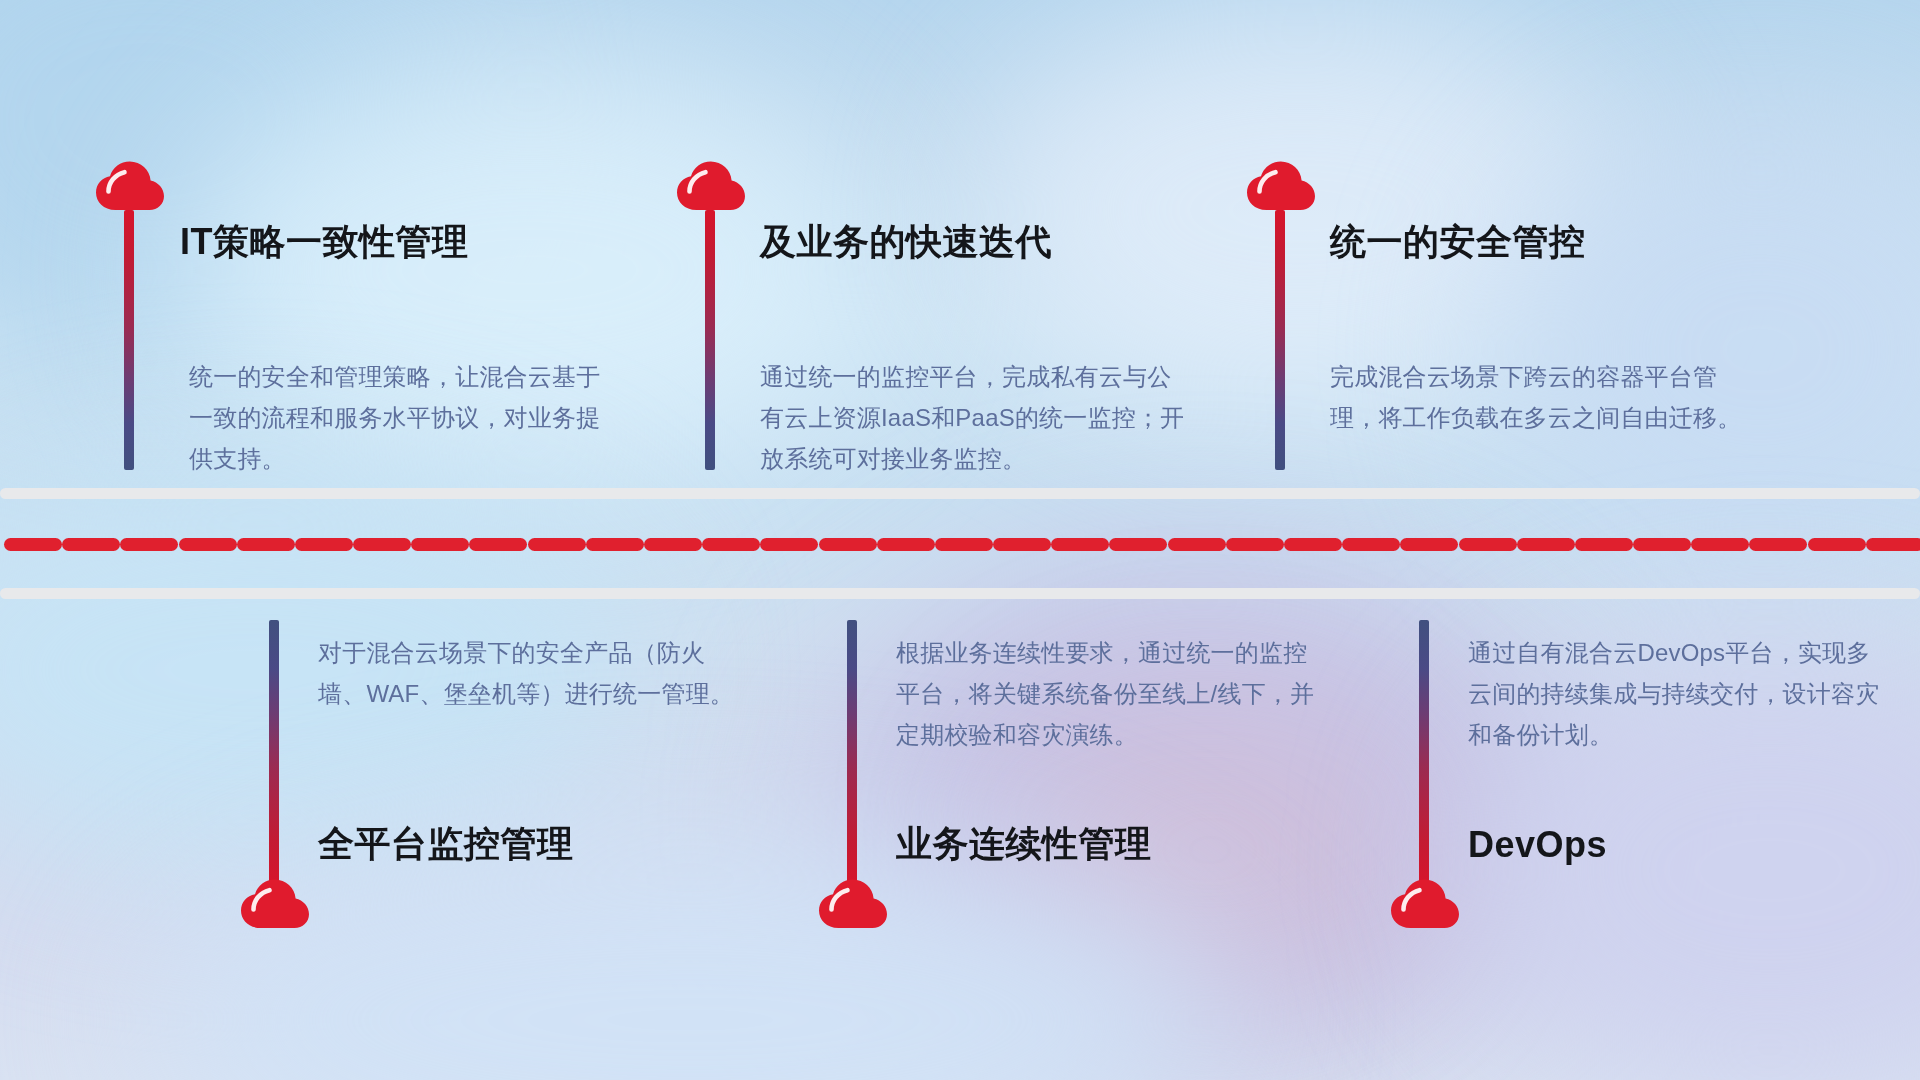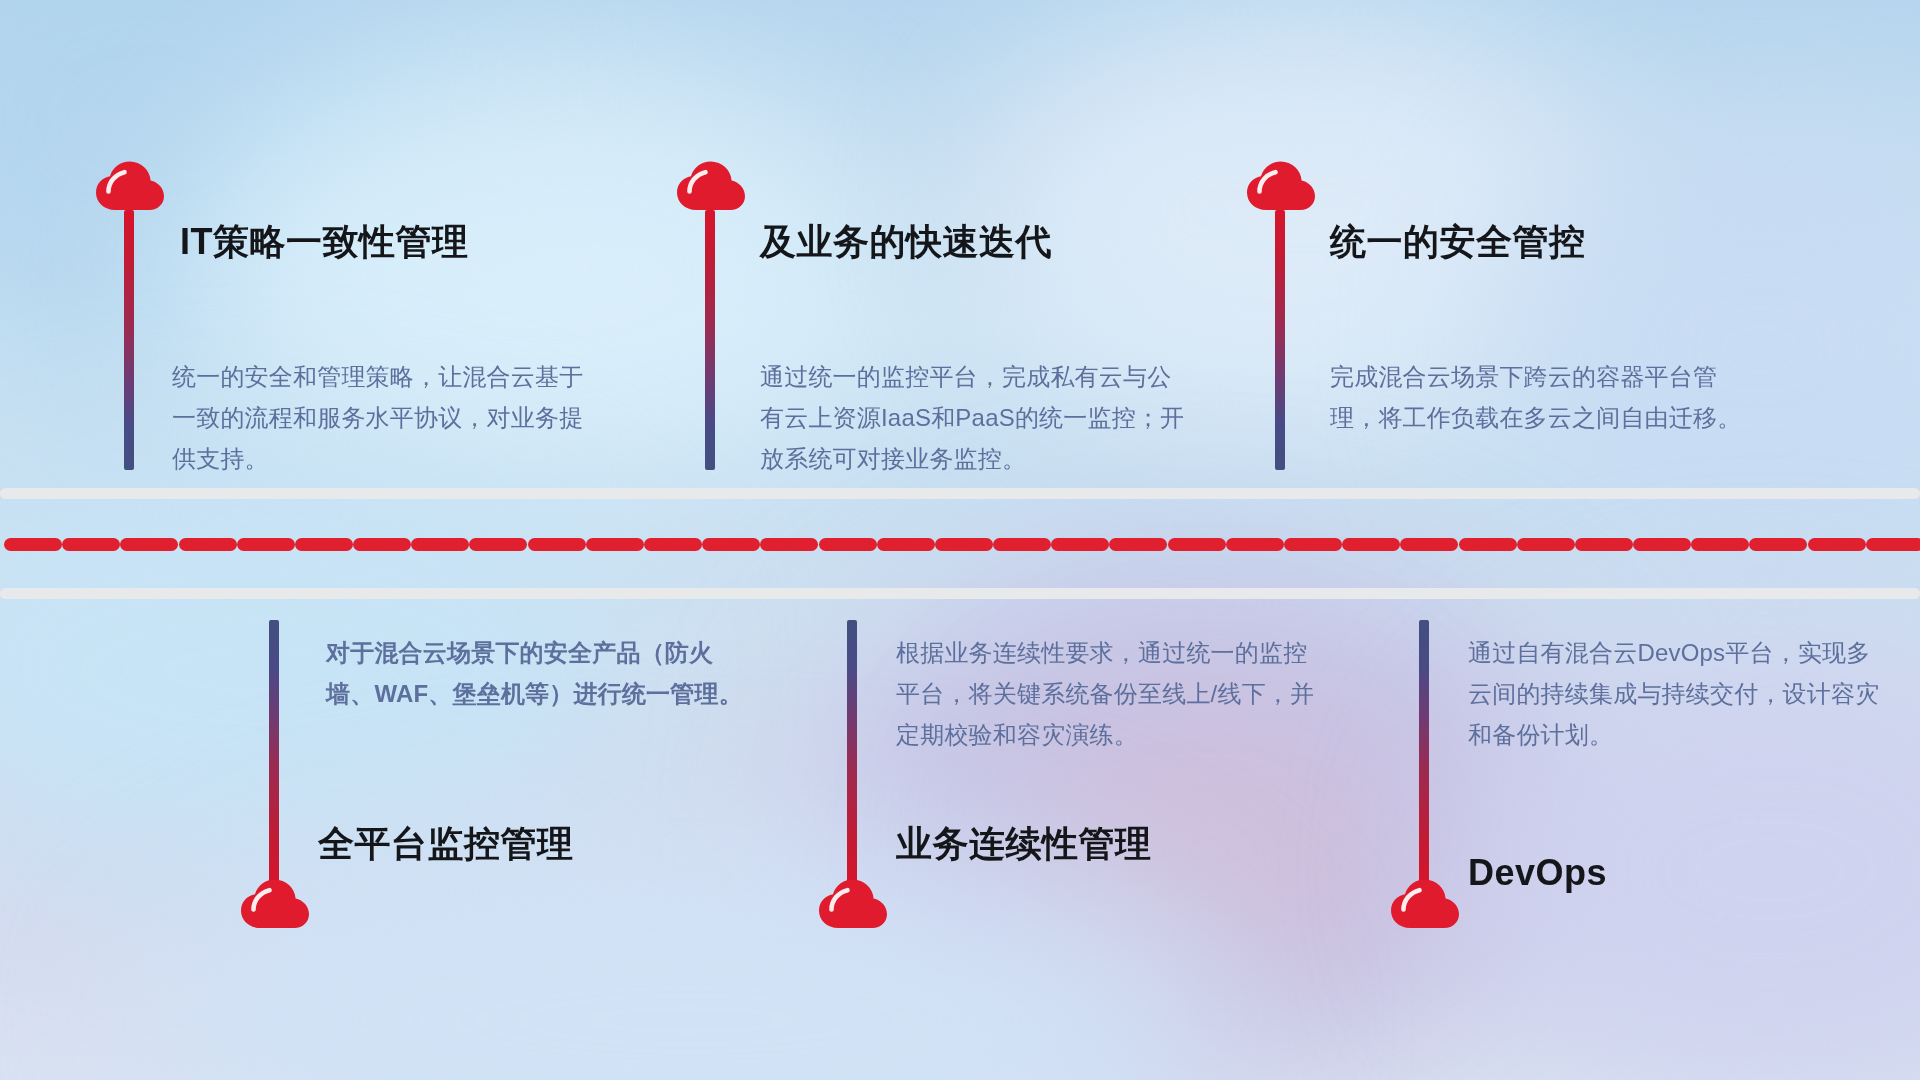--- a/index.html
+++ b/index.html
@@ -180,21 +180,21 @@
 
   <div class="panel">
     <div class="pin" style="left:95px; top:160px;">
       <svg class="cloud" viewBox="0 0 70 52">
         <path d="M20.5 50 C8.5 50 1 42 1 32.5 C1 24 7 17.5 15 16.2 C17.5 7.5 25.5 1.5 34.8 1.5 C45.8 1.5 54.8 9.8 55.6 20.4 C63.2 22 69 28.4 69 36.2 C69 44 62.6 50 54.5 50 Z" fill="#e01b2d"></path>
         <path d="M13.5 31.5 C13.5 22.5 20 14.5 29.5 12.2" fill="none" stroke="#ffffff" stroke-width="4.6" stroke-linecap="round" opacity="0.92"></path>
       </svg>
       <div class="bar bar-down" style="top:50px; height:260px;"></div>
     </div>
     <div class="title" style="left:180px; top:218px;">IT策略一致性管理</div>
-    <div class="body" style="left:172px; top:356px; width:420px;">统一的安全和管理策略，让混合云基于一致的流程和服务水平协议，对业务提供支持。</div>
+    <div class="body" style="left:189px; top:356px; width:420px;">统一的安全和管理策略，让混合云基于一致的流程和服务水平协议，对业务提供支持。</div>
   </div>
 
   <div class="panel">
     <div class="pin" style="left:676px; top:160px;">
       <svg class="cloud" viewBox="0 0 70 52">
         <path d="M20.5 50 C8.5 50 1 42 1 32.5 C1 24 7 17.5 15 16.2 C17.5 7.5 25.5 1.5 34.8 1.5 C45.8 1.5 54.8 9.8 55.6 20.4 C63.2 22 69 28.4 69 36.2 C69 44 62.6 50 54.5 50 Z" fill="#e01b2d"></path>
         <path d="M13.5 31.5 C13.5 22.5 20 14.5 29.5 12.2" fill="none" stroke="#ffffff" stroke-width="4.6" stroke-linecap="round" opacity="0.92"></path>
       </svg>
       <div class="bar bar-down" style="top:50px; height:260px;"></div>
     </div>
@@ -255,21 +255,21 @@
   </div>
 
   <div class="panel">
     <div class="pin" style="left:240px; top:620px;">
       <div class="bar bar-up" style="top:0px; height:268px;"></div>
       <svg class="cloud" style="top:258px;" viewBox="0 0 70 52">
         <path d="M20.5 50 C8.5 50 1 42 1 32.5 C1 24 7 17.5 15 16.2 C17.5 7.5 25.5 1.5 34.8 1.5 C45.8 1.5 54.8 9.8 55.6 20.4 C63.2 22 69 28.4 69 36.2 C69 44 62.6 50 54.5 50 Z" fill="#e01b2d"></path>
         <path d="M13.5 31.5 C13.5 22.5 20 14.5 29.5 12.2" fill="none" stroke="#ffffff" stroke-width="4.6" stroke-linecap="round" opacity="0.92"></path>
       </svg>
     </div>
-    <div class="body" style="left:326px; top:632px; width:420px;font-weight:bold;">对于混合云场景下的安全产品（防火墙、WAF、堡垒机等）进行统一管理。</div>
+    <div class="body" style="left:318px; top:632px; width:420px;">对于混合云场景下的安全产品（防火墙、WAF、堡垒机等）进行统一管理。</div>
     <div class="title" style="left:318px; top:820px;">全平台监控管理</div>
   </div>
 
   <div class="panel">
     <div class="pin" style="left:818px; top:620px;">
       <div class="bar bar-up" style="top:0px; height:268px;"></div>
       <svg class="cloud" style="top:258px;" viewBox="0 0 70 52">
         <path d="M20.5 50 C8.5 50 1 42 1 32.5 C1 24 7 17.5 15 16.2 C17.5 7.5 25.5 1.5 34.8 1.5 C45.8 1.5 54.8 9.8 55.6 20.4 C63.2 22 69 28.4 69 36.2 C69 44 62.6 50 54.5 50 Z" fill="#e01b2d"></path>
         <path d="M13.5 31.5 C13.5 22.5 20 14.5 29.5 12.2" fill="none" stroke="#ffffff" stroke-width="4.6" stroke-linecap="round" opacity="0.92"></path>
       </svg>
@@ -280,16 +280,16 @@
 
   <div class="panel">
     <div class="pin" style="left:1390px; top:620px;">
       <div class="bar bar-up" style="top:0px; height:268px;"></div>
       <svg class="cloud" style="top:258px;" viewBox="0 0 70 52">
         <path d="M20.5 50 C8.5 50 1 42 1 32.5 C1 24 7 17.5 15 16.2 C17.5 7.5 25.5 1.5 34.8 1.5 C45.8 1.5 54.8 9.8 55.6 20.4 C63.2 22 69 28.4 69 36.2 C69 44 62.6 50 54.5 50 Z" fill="#e01b2d"></path>
         <path d="M13.5 31.5 C13.5 22.5 20 14.5 29.5 12.2" fill="none" stroke="#ffffff" stroke-width="4.6" stroke-linecap="round" opacity="0.92"></path>
       </svg>
     </div>
     <div class="body" style="left:1468px; top:632px; width:420px;">通过自有混合云DevOps平台，实现多云间的持续集成与持续交付，设计容灾和备份计划。</div>
-    <div class="title" style="left:1468px; top:852px;">DevOps</div>
+    <div class="title" style="left:1468px; top:824px;">DevOps</div>
   </div>
 
 </div>
 
 </body></html>

